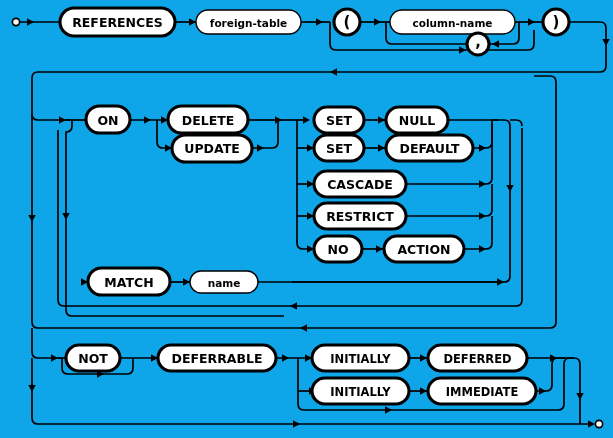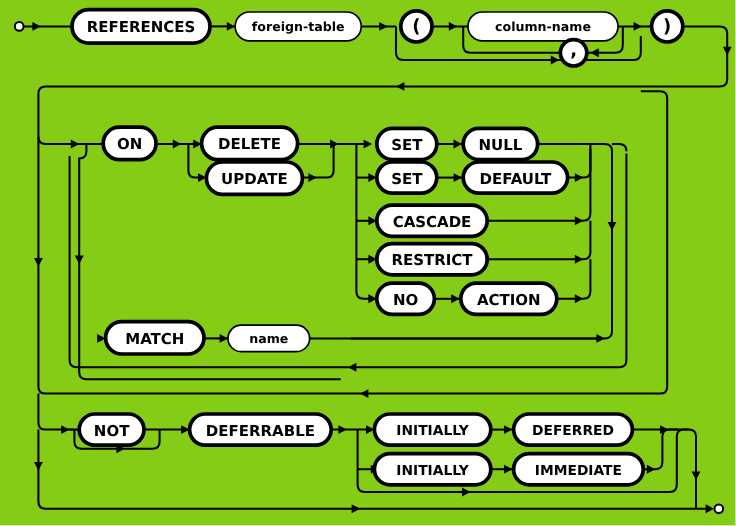--- a/index.html
+++ b/index.html
@@ -4,21 +4,21 @@
 <style>
   html, body {
     margin: 0;
     padding: 0;
     background: #ffffff;
   }
   #diagram-root {
     position: relative;
     width: 613px;
     height: 438px;
-    background: #84cc16;
+    background: #0ea5e9;
     font-family: "Liberation Sans", sans-serif;
   }
   svg {
     display: block;
   }
   .rail {
     fill: none;
     stroke: #000000;
     stroke-width: 1.7;
     stroke-linecap: butt;

